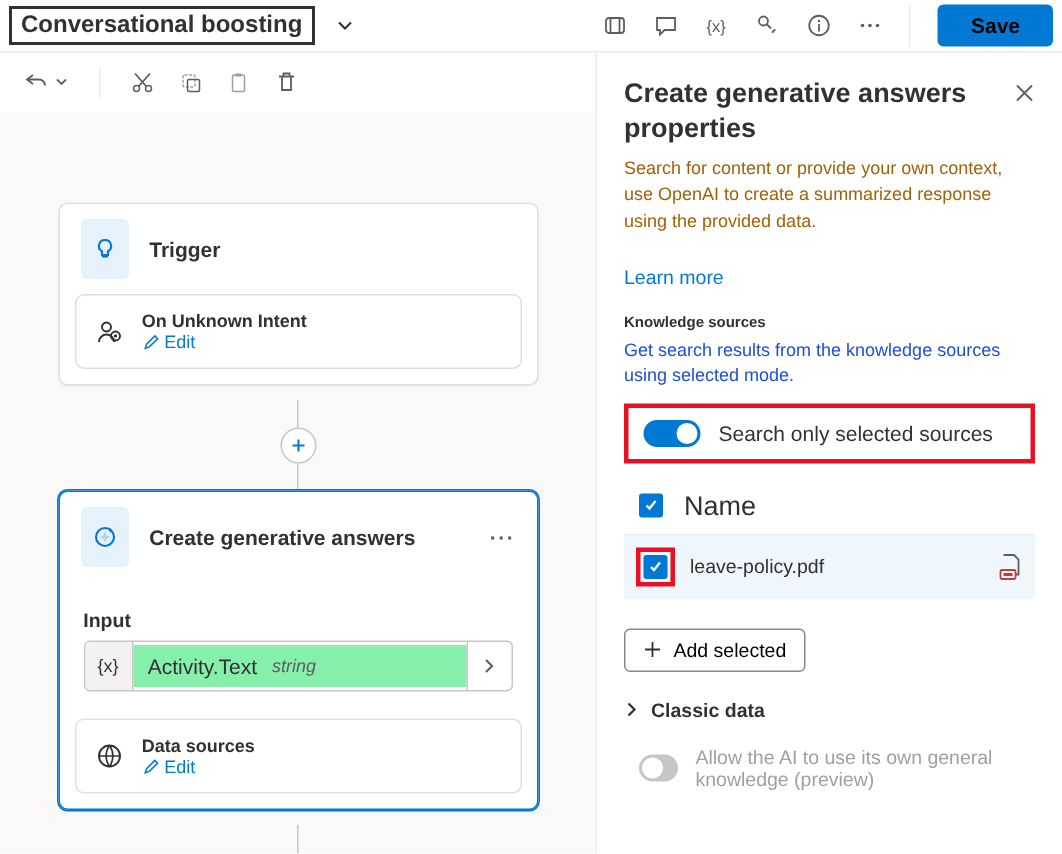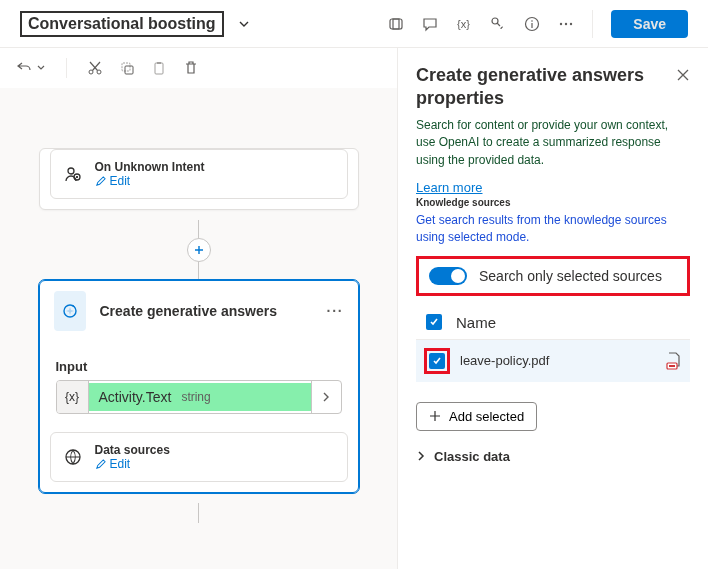--- a/index.html
+++ b/index.html
@@ -1,27 +1,27 @@
 <!DOCTYPE html>
 <html><head>
 <meta charset="utf-8">
 <style>
 * { box-sizing: border-box; margin: 0; padding: 0; }
 body { font-family: "Segoe UI", -apple-system, sans-serif; font-size: 14px; color: #323130; background: #fff; width: 708px; height: 569px; overflow: hidden; }
 .root { display: flex; flex-direction: column; height: 100%; }
 
 
-.topbar { display: flex; align-items: center; padding: 8px 20px; border-bottom: 1px solid #edebe9; gap: 12px; height: 48px; }
+.topbar { display: flex; align-items: center; padding: 8px 6px; border-bottom: 1px solid #edebe9; gap: 12px; height: 35px; }
 .title-box { border: 2px solid #323130; padding: 2px 6px; font-weight: 700; font-size: 16px; }
 .title-chevron { margin-left: 2px; }
 .topbar-spacer { flex: 1; }
 .topbar-icons { display: flex; gap: 18px; align-items: center; color: #605e5c; }
 .topbar-icon { width: 16px; height: 16px; cursor: pointer; display: inline-flex; align-items: center; justify-content: center; }
 .divider-v { width: 1px; height: 28px; background: #edebe9; margin: 0 6px; }
-.btn-save { background: #0078d4; color: #e5e5e5; border: none; border-radius: 4px; padding: 6px 22px; font-weight: 600; font-size: 14px; cursor: pointer; text-align: right; }
+.btn-save { background: #0078d4; color: #000000; border: none; border-radius: 4px; padding: 6px 22px; font-weight: 600; font-size: 14px; cursor: pointer; text-align: right; }
 
 
 .split { display: flex; flex: 1; min-height: 0; }
 .canvas-area { flex: 1; position: relative; border-right: 1px solid #edebe9; }
 .side-panel { width: 310px; padding: 16px 18px; overflow-y: auto; }
 
 
 .canvas-tools { display: flex; align-items: center; gap: 16px; padding: 8px 16px; height: 40px; color: #605e5c; }
 .undo-group { display: flex; align-items: center; gap: 4px; }
 .tool-div { width: 1px; height: 20px; background: #edebe9; margin: 0 4px; }
@@ -45,46 +45,46 @@
 
 .connector { display: flex; flex-direction: column; align-items: center; margin: 0 auto; }
 .conn-line { width: 1px; height: 18px; background: #c8c6c4; }
 .conn-plus { width: 24px; height: 24px; border-radius: 50%; background: #fff; border: 1px solid #c8c6c4; display: flex; align-items: center; justify-content: center; color: #0078d4; cursor: pointer; }
 
 .card-section { padding: 6px 16px 14px; margin-top: 12px; }
 .sec-label { font-weight: 600; font-size: 13px; margin-bottom: 6px; }
 .input-row { display: flex; align-items: center; border: 1px solid #c8c6c4; border-radius: 4px; overflow: hidden; }
 .input-row .ir-icon { width: 32px; height: 32px; background: #f3f2f1; display: flex; align-items: center; justify-content: center; font-size: 12px; border-right: 1px solid #c8c6c4; }
 .input-row .ir-value { flex: 1; padding: 6px 10px; background: #86efac; display: flex; align-items: center; gap: 10px; }
-.input-row .ir-type { color: #605e5c; font-size: 12px; }
+.input-row .ir-type { color: #605e5c; font-size: 12px; font-style: italic; }
 .input-row .ir-chev { width: 30px; height: 32px; display: flex; align-items: center; justify-content: center; border-left: 1px solid #c8c6c4; cursor: pointer; }
 
 
 .sp-head { display: flex; align-items: flex-start; margin-bottom: 8px; gap: 17px; }
 .sp-title { font-weight: 700; font-size: 18px; line-height: 1.25; flex: 1; }
 .sp-close { cursor: pointer; color: #605e5c; margin-top: 4px; }
-.sp-desc { font-size: 12px; color: #14532d; line-height: 1.45; margin-bottom: 10px; }
-.sp-link { color: #0078d4; font-size: 13px; text-decoration: underline; cursor: pointer; display: inline-block; margin-bottom: 2px; }
+.sp-desc { font-size: 12px; color: #a16207; line-height: 1.45; margin-bottom: 20px; }
+.sp-link { color: #0078d4; font-size: 13px; cursor: pointer; display: inline-block; margin-bottom: 18px; }
 .sp-h3 { font-weight: 600; font-size: 10px; margin-bottom: 4px; }
 .sp-sub { font-size: 12px; color: #1d4ed8; line-height: 1.4; margin-bottom: 10px; }
 
 .hl-red { border: 3px solid #e81123; margin-bottom: 10px; }
 
 .toggle-row { display: flex; align-items: center; gap: 12px; padding: 8px 10px; }
 .toggle-pill { width: 38px; height: 18px; border-radius: 10px; position: relative; }
 .toggle-pill.on { background: #0078d4; }
 .toggle-pill.off { background: #c8c6c4; }
 .toggle-knob { width: 14px; height: 14px; border-radius: 50%; background: #fff; position: absolute; top: 2px; }
 .toggle-pill.on .toggle-knob { right: 2px; }
 .toggle-pill.off .toggle-knob { left: 2px; }
 
 .tbl-head { display: flex; align-items: center; gap: 14px; padding: 8px 10px; border-bottom: 1px solid #edebe9; }
 .chk { width: 16px; height: 16px; border-radius: 2px; display: inline-flex; align-items: center; justify-content: center; }
 .chk.checked { background: #0078d4; color: #fff; }
-.tbl-col { font-size: 15px; }
+.tbl-col { font-size: 18px; }
 
 .tbl-row { display: flex; align-items: center; gap: 10px; padding: 8px 8px; background: #eff6fc; margin-bottom: 20px; }
 .hl-red-sm { border: 3px solid #e81123; padding: 2px; display: inline-flex; }
 .file-ic { margin-left: auto; color: #d13438; }
 
 .btn-outline { display: inline-flex; align-items: center; gap: 8px; border: 1px solid #8a8886; border-radius: 4px; background: #fff; padding: 6px 12px; font-size: 13px; cursor: pointer; margin-bottom: 18px; }
 
 .expander { display: flex; align-items: center; gap: 8px; font-weight: 600; font-size: 13px; cursor: pointer; margin-bottom: 12px; }
 
 .disabled-row { display: flex; align-items: center; gap: 12px; padding: 4px 10px; color: #a19f9d; font-size: 13px; }
@@ -181,20 +181,28 @@
         <span class="topbar-icon">
           <svg width="16" height="16" viewBox="0 0 16 16">
               <path d="M3 4h10M5 4v9h6V4M6 4V2h4v2" stroke="#605e5c" fill="none" stroke-width="1.2"></path>
             </svg>
         </span>
       </div>
 
       <div class="canvas-body">
 
         <div class="card trigger">
+          <div class="card-header">
+            <span class="hicon">
+              <svg width="16" height="16" viewBox="0 0 16 16">
+                  <path d="M8 2a4 4 0 00-2 7.5V12h4V9.5A4 4 0 008 2zM6 13h4" stroke="#0078d4" fill="none" stroke-width="1.4"></path>
+                </svg>
+            </span>
+            <span class="htitle">Trigger</span>
+          </div>
           <div class="card-inner">
             <span class="iicon">
               <svg width="18" height="18" viewBox="0 0 18 18">
                   <circle cx="7" cy="6" r="3" stroke="#323130" fill="none" stroke-width="1.3"></circle>
                   <path d="M2 16a5 5 0 0110 0" stroke="#323130" fill="none" stroke-width="1.3"></path>
                   <circle cx="13" cy="12" r="3" stroke="#323130" fill="none" stroke-width="1.3"></circle>
                   <path d="M13 11v2M12 12h2" stroke="#323130" stroke-width="1.3"></path>
                 </svg>
             </span>
             <div class="itext">
@@ -332,16 +340,22 @@
         <span>Add selected</span>
       </button>
 
       <div class="expander">
         <svg width="10" height="10" viewBox="0 0 10 10">
             <path d="M3 1l4 4-4 4" stroke="#323130" fill="none" stroke-width="1.5"></path>
           </svg>
         <span>Classic data</span>
       </div>
 
+      <div class="disabled-row">
+        <span class="toggle-pill off">
+            <span class="toggle-knob"></span>
+          </span>
+        <span>Allow the AI to use its own general knowledge (preview)</span>
+      </div>
 
     </div>
   </div>
 </div>
 
 </body></html>

